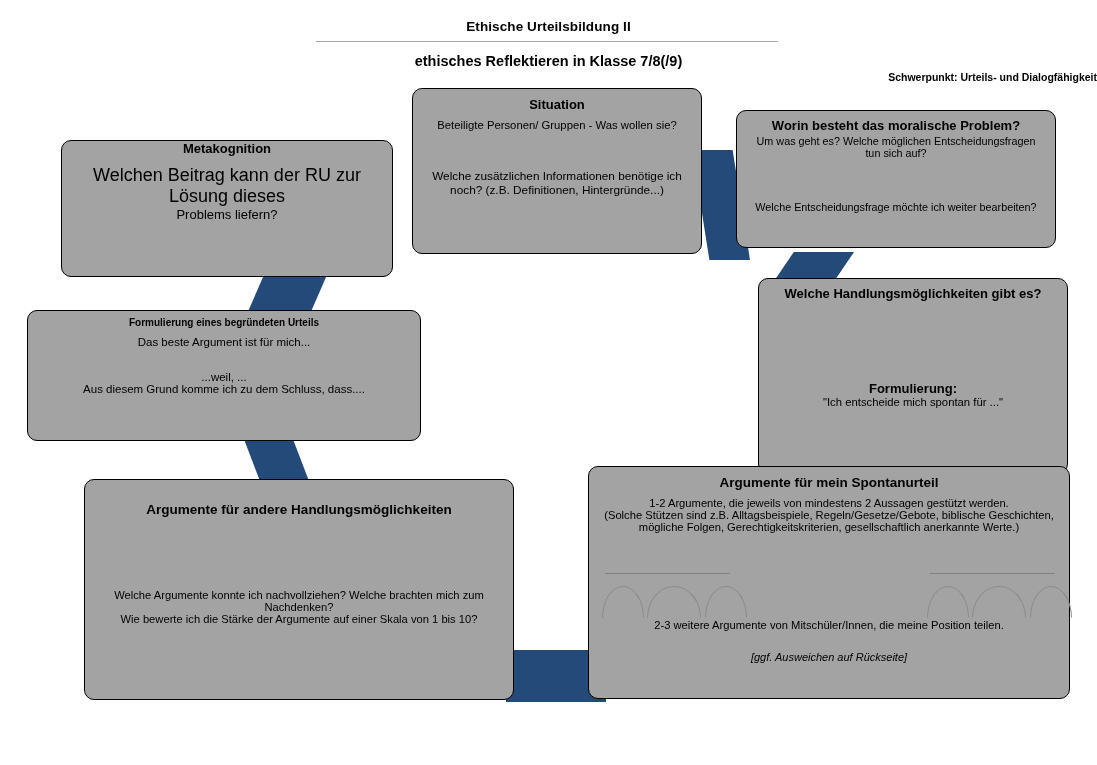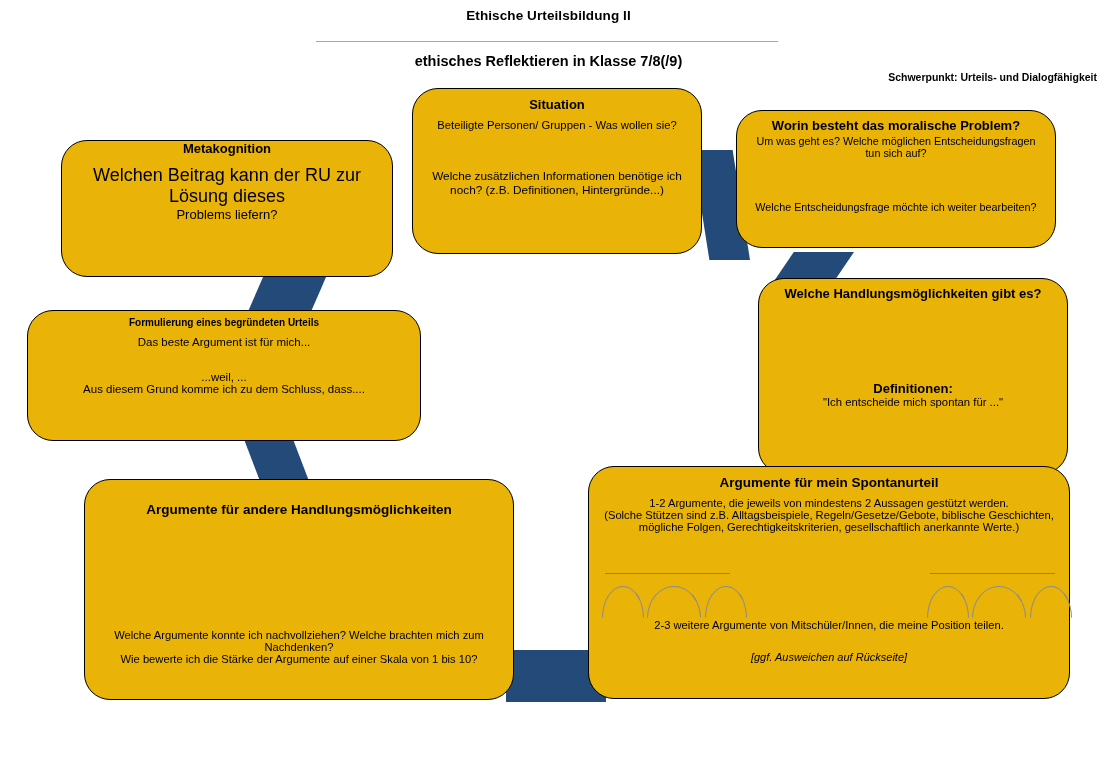--- a/index.html
+++ b/index.html
@@ -15,21 +15,21 @@
     position: relative;
     width: 1097px;
     height: 765px;
     overflow: hidden;
     background: #ffffff;
   }
 
   
   .doc-title {
     position: absolute;
-    left: 0; top: 8px;
+    left: 0; top: 19px;
     width: 1097px;
     text-align: center;
     font-size: 13.5px;
     font-weight: bold;
     letter-spacing: .1px;
   }
   .header-rule {
     position: absolute;
     left: 316px; top: 41px;
     width: 462px; height: 1px;
@@ -50,22 +50,22 @@
     text-align: right;
     font-size: 10.5px;
     font-weight: bold;
   }
 
   
   .node {
     position: absolute;
     box-sizing: border-box;
     border: 1.3px solid #000000;
-    border-radius: 26px;
-    background: #eab308;
+    border-radius: 10px;
+    background: #a3a3a3;
     z-index: 3;
   }
   .node .hd {
     font-weight: bold;
     text-align: center;
   }
   .node .ln {
     text-align: center;
   }
 
@@ -138,34 +138,34 @@
   </div>
 
   <div class="node" style="left:61px; top:140px; width:332px; height:137px; padding:0 16px 0;">
     <div class="hd" style="font-size:13px;">Metakognition</div>
     <div class="ln" style="font-size:18px; margin-top:9px;">Welchen Beitrag kann der RU zur Lösung dieses</div>
     <div class="ln" style="font-size:13px;">Problems liefern?</div>
   </div>
 
   <div class="node" style="left:758px; top:278px; width:310px; height:196px; padding:7px 14px 0;">
     <div class="hd" style="font-size:13px;">Welche Handlungsmöglichkeiten gibt es?</div>
-    <div class="hd" style="font-size:13px; margin-top:80px;">Definitionen:</div>
+    <div class="hd" style="font-size:13px; margin-top:80px;">Formulierung:</div>
     <div class="ln" style="font-size:11.3px;">"Ich entscheide mich spontan für ..."</div>
   </div>
 
   <div class="node" style="left:27px; top:310px; width:394px; height:131px; padding:6px 16px 0;">
     <div class="hd" style="font-size:10px;text-align:center;">Formulierung eines begründeten Urteils</div>
     <div class="ln" style="font-size:11.5px; margin-top:8px;">Das beste Argument ist für mich...</div>
     <div class="ln" style="font-size:11.5px; margin-top:23px;">...weil, ...</div>
     <div class="ln" style="font-size:11.5px; ">Aus diesem Grund komme ich zu dem Schluss, dass....</div>
   </div>
 
   <div class="node" style="left:84px; top:479px; width:430px; height:221px; padding:22px 18px 0;">
     <div class="hd" style="font-size:13.5px;">Argumente für  andere Handlungsmöglichkeiten</div>
-    <div class="ln" style="font-size:11.2px; margin-top:112px;">Welche Argumente konnte ich nachvollziehen? Welche brachten mich zum</div>
+    <div class="ln" style="font-size:11.2px; margin-top:72px;">Welche Argumente konnte ich nachvollziehen? Welche brachten mich zum</div>
     <div class="ln" style="font-size:11.2px;">Nachdenken?</div>
     <div class="ln" style="font-size:11.2px;">Wie bewerte ich die Stärke der Argumente auf einer Skala von 1 bis 10?</div>
   </div>
 
   <div class="node" style="left:588px; top:466px; width:482px; height:233px; padding:8px 14px 13px;">
     <div class="hd" style="font-size:13.5px;">Argumente für mein Spontanurteil</div>
     <div class="ln" style="font-size:11.2px; margin-top:7px;">1-2 Argumente, die jeweils von mindestens 2 Aussagen gestützt werden.</div>
     <div class="ln" style="font-size:11.2px;">(Solche Stützen sind z.B. Alltagsbeispiele, Regeln/Gesetze/Gebote, biblische Geschichten,</div>
     <div class="ln" style="font-size:11.2px;">mögliche Folgen, Gerechtigkeitskriterien, gesellschaftlich anerkannte Werte.)</div>
     <div class="ln" style="font-size:11.2px; margin-top:86px;">2-3 weitere Argumente von Mitschüler/Innen, die meine Position teilen.</div>

